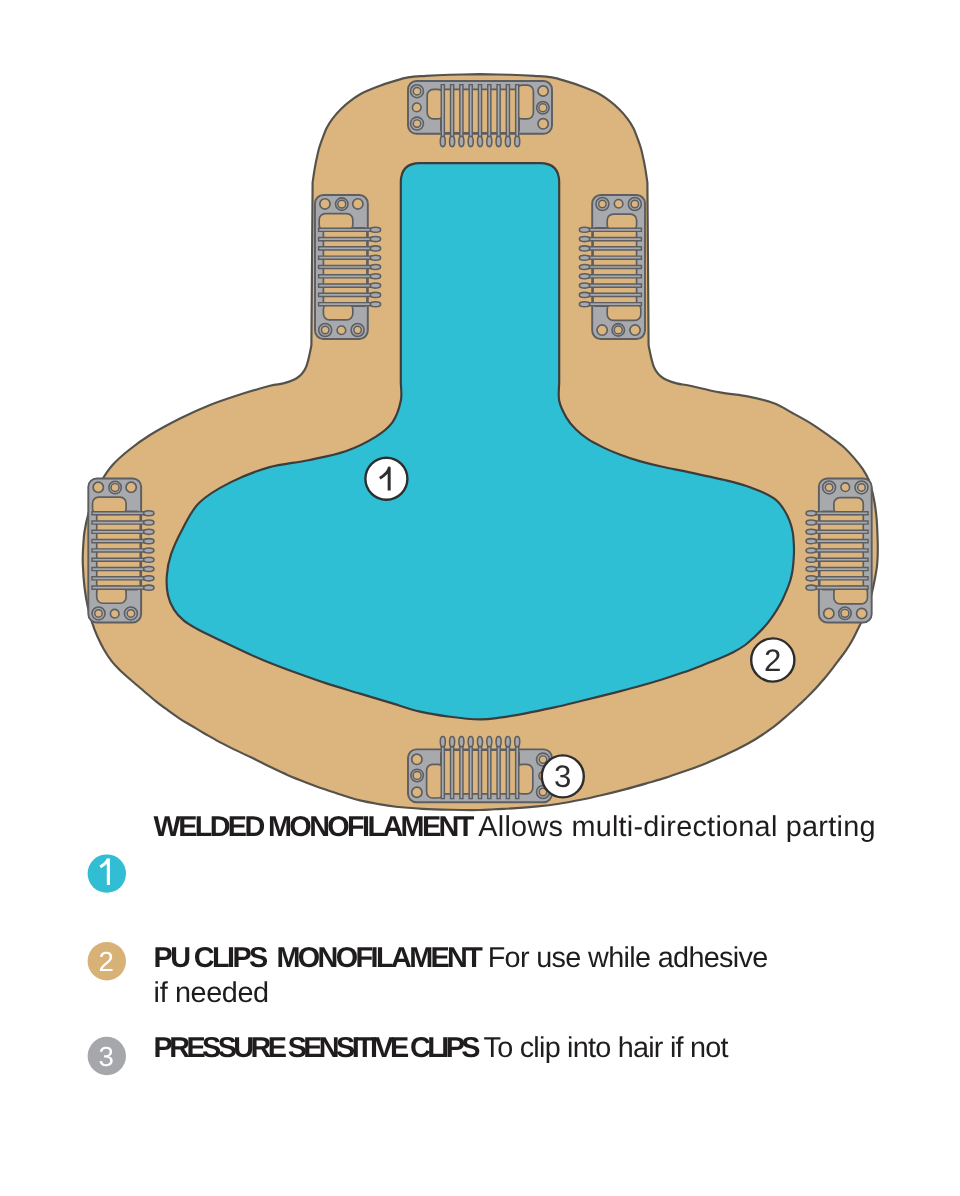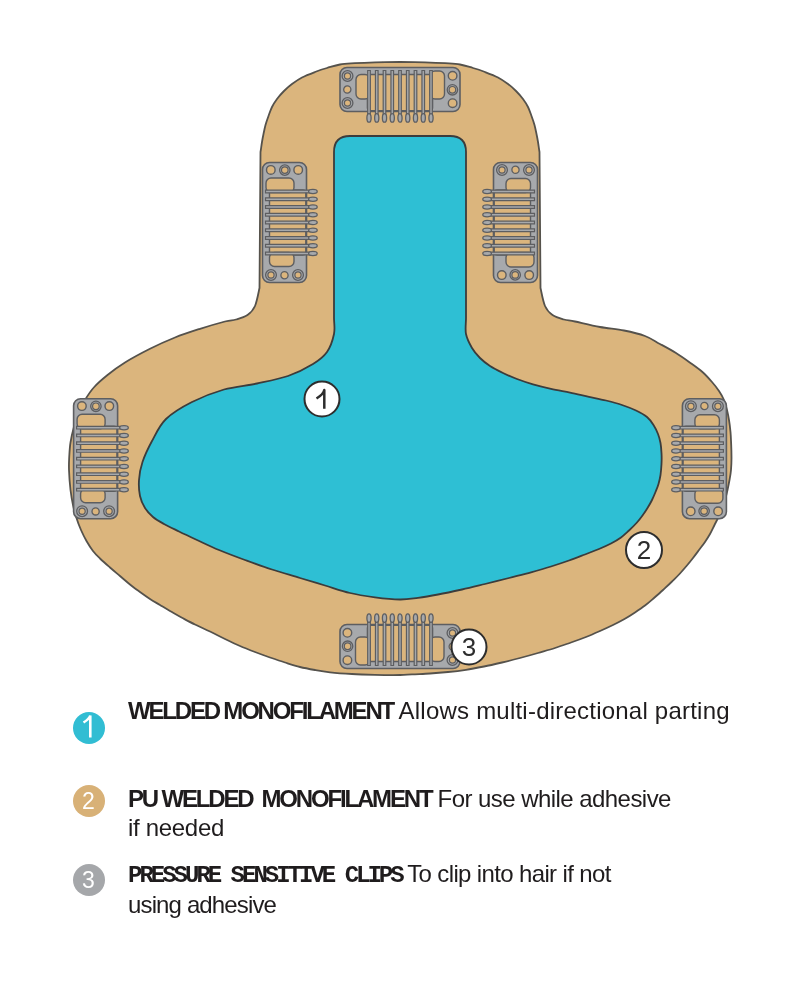--- a/index.html
+++ b/index.html
@@ -1,21 +1,21 @@
 <!DOCTYPE html>
 <html><head>
 <meta charset="utf-8">
 <style>
   html,body{margin:0;padding:0;background:#ffffff;}
   body{width:800px;height:997px;position:relative;font-family:"Liberation Sans",sans-serif;}
   .legend-row{position:absolute;left:128px;color:#1f1c1d;font-size:24px;line-height:29px;white-space:pre;}
   .legend-row b{font-weight:bold;}
   .b1{letter-spacing:-2.19px;} .r1{letter-spacing:0.22px;} .w1{letter-spacing:0.25px;}
   .b2{letter-spacing:-2.17px;} .r2{letter-spacing:-0.55px;} .w2{letter-spacing:-0.31px;margin-top:45px;}
-  .b3{letter-spacing:-3.0px;font-family:Liberation Mono, monospace;} .r3{letter-spacing:-0.64px;margin-top:25px;} .w3{letter-spacing:-0.86px;}
+  .b3{letter-spacing:-3.0px;} .r3{letter-spacing:-0.64px;margin-top:25px;} .w3{letter-spacing:-0.86px;}
   .lc{position:absolute;left:72.5px;width:32px;height:32px;border-radius:50%;color:#fff;
       text-align:center;font-size:23px;line-height:32px;}
 </style>
 </head>
 <body>
 
 <svg width="800" height="700" viewBox="0 0 800 700" style="position:absolute;left:0;top:0;">
   <defs>
 
     <g id="clip">
@@ -84,21 +84,21 @@
   <g>
     <circle cx="469" cy="647" r="17.5" fill="#ffffff" stroke="#2d2d2d" stroke-width="2"></circle>
     <text x="469" y="656" text-anchor="middle" font-size="26" fill="#2d2d2d">3</text>
   </g>
 </svg>
 
 <div class="lc" style="top:711.5px;background:#31bdd3;"><svg width="32" height="32" viewBox="0 0 32 32">
       <path d="M 10.5,10.5 Q 16.3,7 17.3,3.5 L 17.3,25.5" fill="none" stroke="#ffffff" stroke-width="2.6"></path>
     </svg></div>
 
-<div class="legend-row" style="top:696px;"><b class="b1">WELDED MONOFILAMENT</b><span class="r1"> Allows multi-directional parting</span><br></div>
+<div class="legend-row" style="top:675px;"><b class="b1">WELDED MONOFILAMENT</b><span class="r1"> Allows multi-directional parting</span><br></div>
 
 <div class="lc" style="top:785px;background:#d8b177;">2</div>
 
-<div class="legend-row" style="top:784px;"><b class="b2">PU WELDED  MONOFILAMENT</b><span class="r2"> For use while adhesive</span><br><span class="w2">if needed</span></div>
+<div class="legend-row" style="top:784px;"><b class="b2">PU CLIPS  MONOFILAMENT</b><span class="r2"> For use while adhesive</span><br><span class="w2">if needed</span></div>
 
 <div class="lc" style="top:863.5px;background:#a5a7aa;">3</div>
 
-<div class="legend-row" style="top:859px;"><b class="b3">PRESSURE SENSITIVE CLIPS</b><span class="r3"> To clip into hair if not</span><br><span class="w3">using adhesive</span></div>
+<div class="legend-row" style="top:859px;"><b class="b3">PRESSURE SENSITIVE CLIPS</b><span class="r3"> To clip into hair if not</span><br></div>
 
 </body></html>

